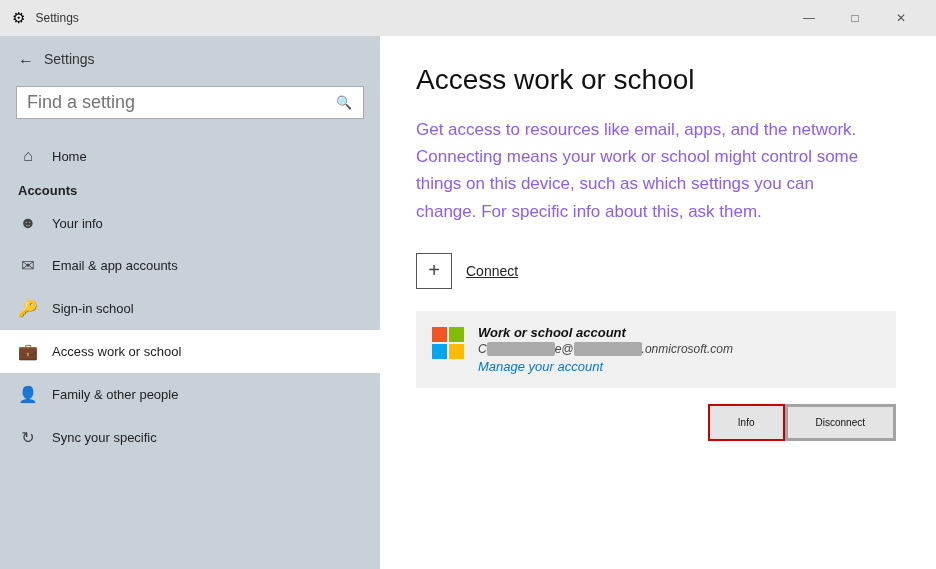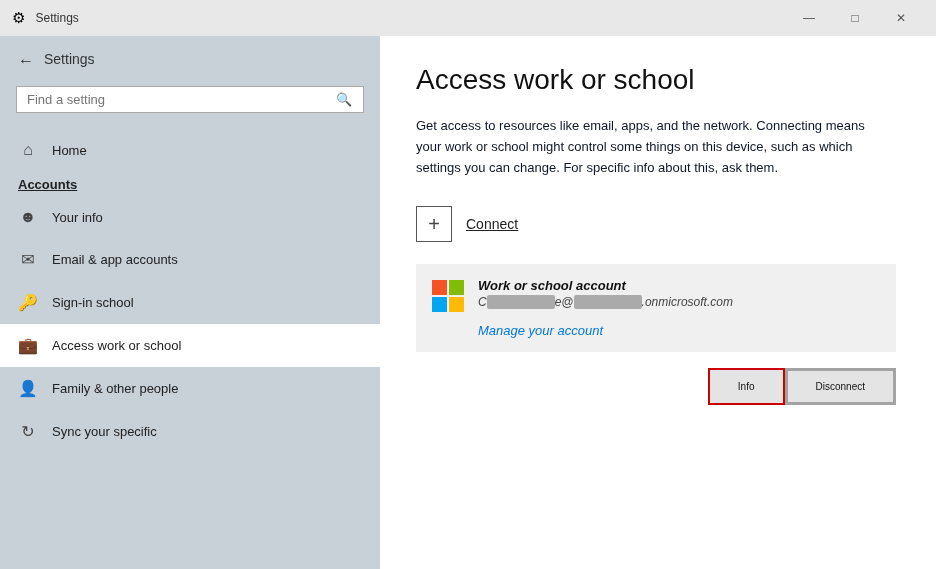--- a/index.html
+++ b/index.html
@@ -87,35 +87,34 @@
       display: flex;
       align-items: center;
       background: #fff;
       border: 1px solid #aaa;
       padding: 5px 10px;
     }
     .search-input {
       border: none;
       outline: none;
       flex: 1;
-      font-size: 13px;
+      font-size: 18px;
       color: #4d7c0f;
       background: transparent;
     }
     .search-icon {
       color: #555;
       font-size: 13px;
     }
 
     .sidebar-section-label {
       padding: 6px 18px 4px 18px;
       font-size: 13px;
       font-weight: 700;
       color: #222;
-      text-decoration: underline;
     }
 
     .sidebar-item {
       display: flex;
       align-items: center;
       gap: 14px;
       padding: 12px 18px;
       cursor: pointer;
       font-size: 13px;
       color: #222;
@@ -139,22 +138,22 @@
       display: flex;
       flex-direction: column;
     }
     .content-title {
       font-size: 28px;
       font-weight: 300;
       color: #111;
       margin-bottom: 20px;
     }
     .content-description {
-      font-size: 13px;
-      color: #0f172a;
+      font-size: 17px;
+      color: #8b5cf6;
       line-height: 1.6;
       max-width: 450px;
       margin-bottom: 28px;
     }
 
     
     .connect-area {
       display: flex;
       align-items: center;
       gap: 14px;
@@ -230,21 +229,21 @@
       color: transparent;
       border-radius: 2px;
       font-size: 12px;
       user-select: none;
     }
     .manage-link {
       font-size: 13px;
       color: #0078d7;
       cursor: pointer;
       text-decoration: none;
-      margin-top: 12px;
+      margin-top: 1px;
       display: inline-block;
     }
 
     
     .action-buttons {
       display: flex;
       gap: 0;
       margin-top: 16px;
       justify-content: flex-end;
       max-width: 480px;

